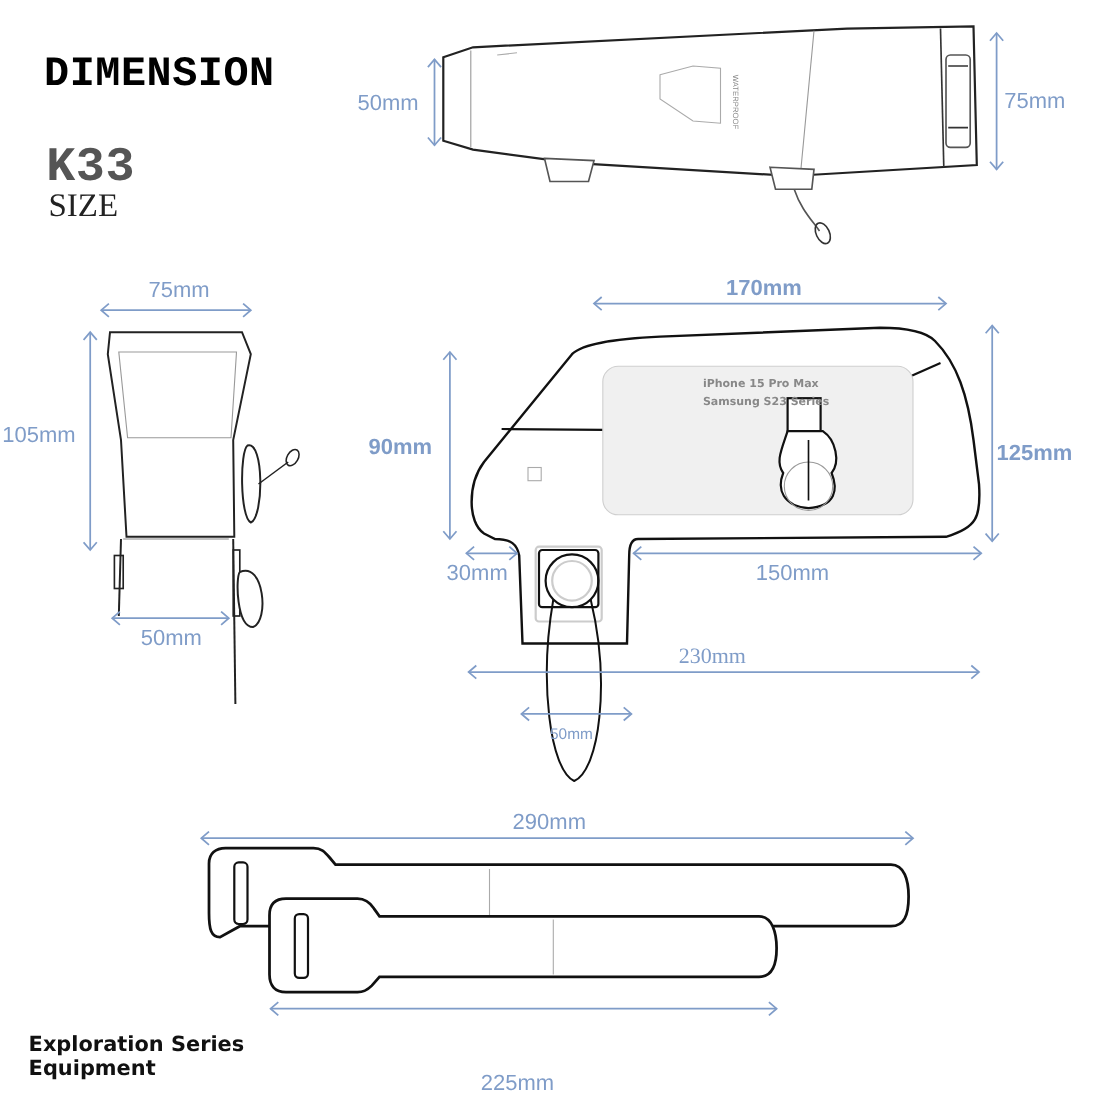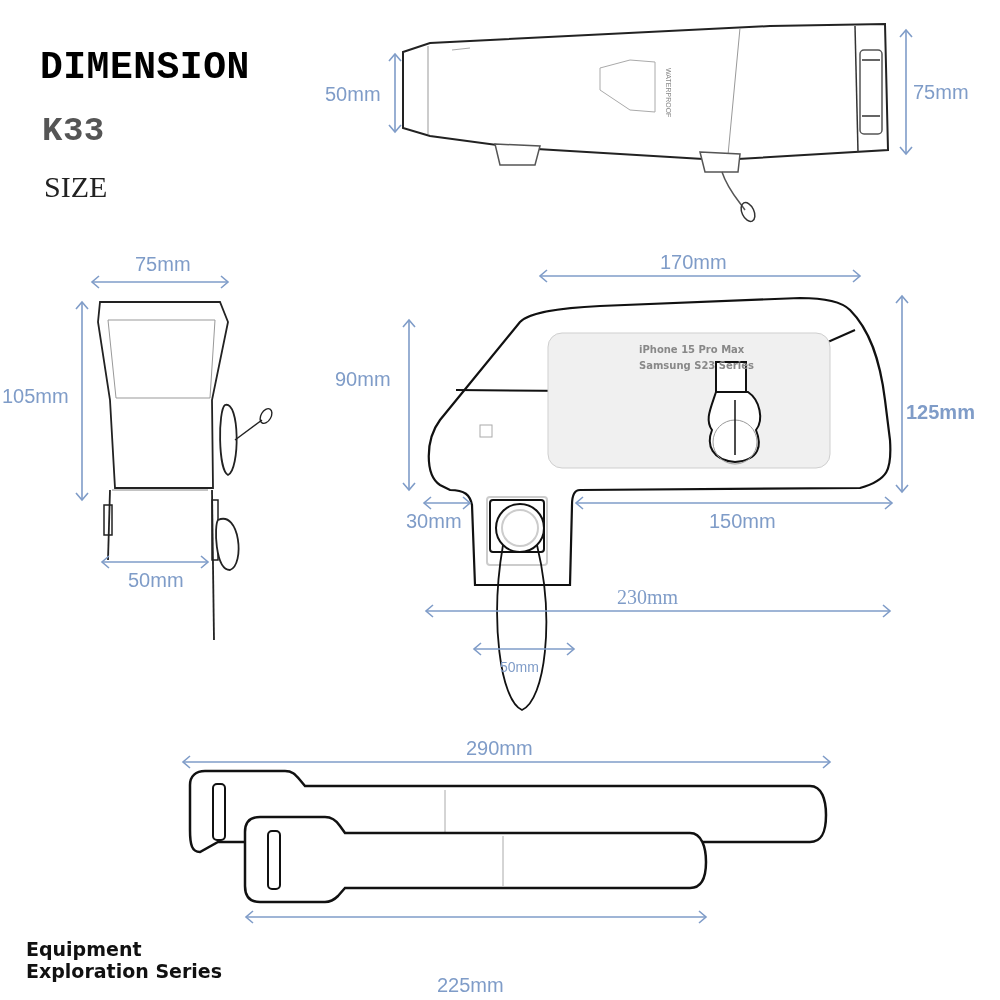--- a/index.html
+++ b/index.html
@@ -9,21 +9,21 @@
     .dim { color:var(--dim-color, #7f9cc8); font-family:"Liberation Sans", sans-serif; font-size:20px; line-height:1; white-space:nowrap; }
     .dim.small { font-size:14px; }
     svg { position:absolute; left:0; top:0; overflow:visible; }
     .phone-text { font-family:"DejaVu Sans", sans-serif; font-size:10px; color:#888; line-height:16px; font-weight:bold;margin-left:44px; }
     .footer { font-family:"DejaVu Sans", sans-serif; font-weight:bold; font-size:19px; line-height:22px; color:#111; }
   </style>
 </head>
 <body style="--dim-color: #7f9cc8;">
 
 <div class="abs title" style="left:40px; top:46px; font-size:38px;">DIMENSION</div>
-<div class="abs title" style="left:42px; top:112px; font-size:34px; color:#555;">K33</div>
+<div class="abs title" style="left:42px; top:128px; font-size:44px; color:#555;">K33</div>
 <div class="abs" style="left:44px; top:170px; font-size:30px; font-family:Liberation Serif, serif; font-weight:normal; color:#222;">SIZE</div>
 
 <svg width="1000" height="1000" viewBox="0 0 1000 1000">
   <defs>
     <marker id="ah" markerWidth="10" markerHeight="14" refX="8" refY="7" orient="auto-start-reverse" markerUnits="userSpaceOnUse">
       <path d="M1,1 L8,7 L1,13" fill="none" stroke="#7f9cc8" stroke-width="1.6"></path>
     </marker>
   </defs>
 
   <g fill="none" stroke="#222" stroke-width="2">
@@ -110,32 +110,32 @@
   <line x1="246" y1="917" x2="706" y2="917" stroke="#7f9cc8" stroke-width="1.6" marker-start="url(#ah)" marker-end="url(#ah)"></line>
 </svg>
 
 <div class="abs dim" style="left:325px; top:84px;">50mm</div>
 <div class="abs dim" style="left:913px; top:82px;">75mm</div>
 
 <div class="abs dim" style="left:135px; top:254px;">75mm</div>
 <div class="abs dim" style="left:2px; top:386px;">105mm</div>
 <div class="abs dim" style="left:128px; top:570px;">50mm</div>
 
-<div class="abs dim" style="left:660px; top:252px;">170mm</div>
-<div class="abs dim" style="left:335px; top:369px;">90mm</div>
+<div class="abs dim" style="left:660px; top:252px;font-weight:bold;">170mm</div>
+<div class="abs dim" style="left:335px; top:397px;font-weight:bold;">90mm</div>
 <div class="abs dim" style="left:906px; top:402px;font-weight:bold;">125mm</div>
 <div class="abs dim" style="left:406px; top:511px;">30mm</div>
-<div class="abs dim" style="left:687px; top:511px;margin-left:22px;">150mm</div>
+<div class="abs dim" style="left:687px; top:511px;">150mm</div>
 <div class="abs dim" style="left:617px; top:587px;font-family:Liberation Serif, serif;">230mm</div>
 <div class="abs dim small" style="left:500px; top:660px;">50mm</div>
 
 <div class="abs phone-text" style="left:595px; top:342px;">
   <div>iPhone 15 Pro Max</div>
   <div>Samsung S23 Series</div>
 </div>
 
 <div class="abs dim" style="left:466px; top:738px;">290mm</div>
 <div class="abs dim" style="left:437px; top:931px;margin-top:44px;">225mm</div>
 
 <div class="abs footer" style="left:26px; top:938px;">
+  <div>Exploration Series</div>
   <div>Equipment</div>
-  <div>Exploration Series</div>
 </div>
 
 </body></html>

